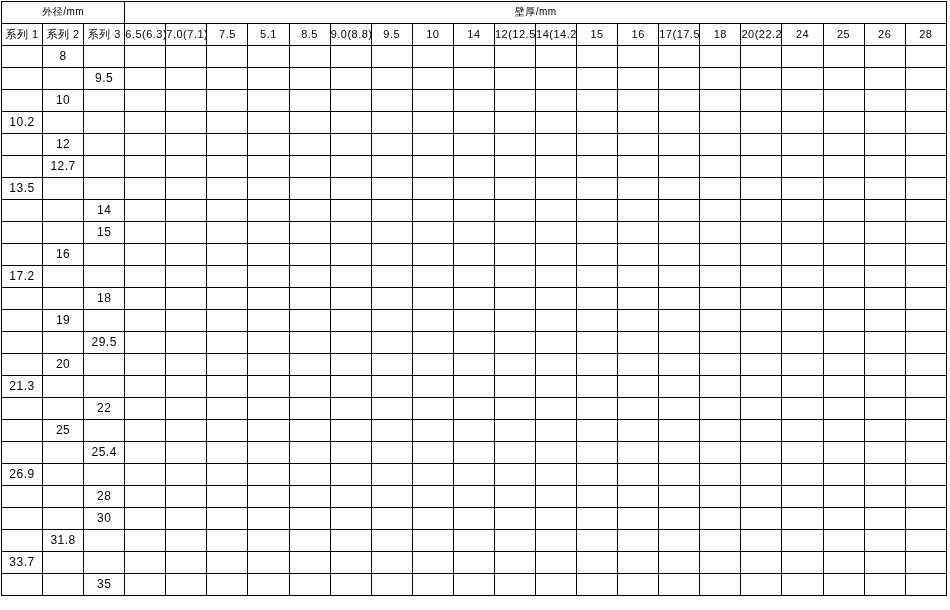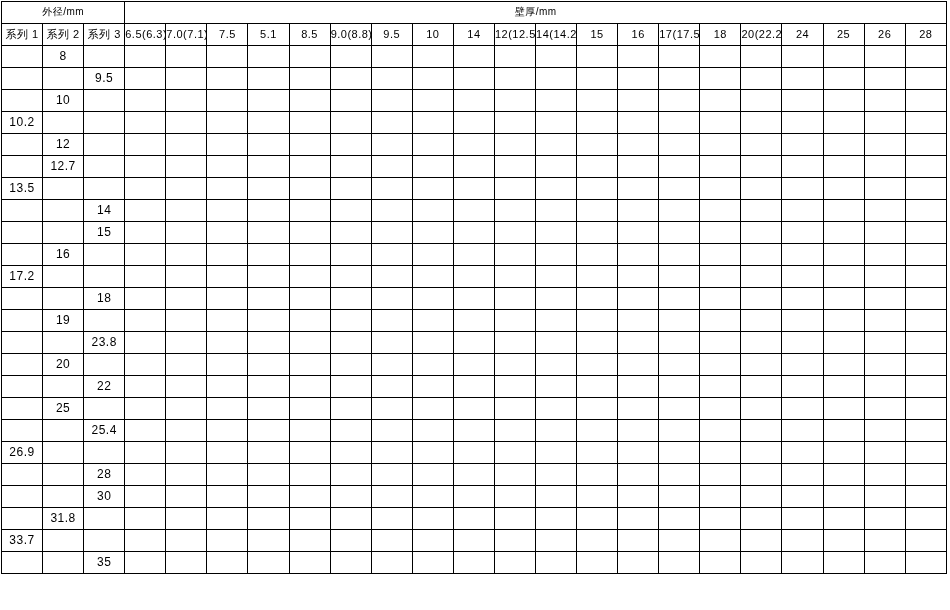--- a/index.html
+++ b/index.html
@@ -414,21 +414,21 @@
           <td class="cell-empty"></td>
           <td class="cell-empty"></td>
           <td class="cell-empty"></td>
           <td class="cell-empty"></td>
           <td class="cell-empty"></td>
           <td class="cell-empty"></td>
         </tr>
         <tr>
           <td class="series-cell s1"></td>
           <td class="series-cell s2"></td>
-          <td class="series-cell s3">23.8</td>
+          <td class="series-cell s3">29.5</td>
           <td class="cell-empty"></td>
           <td class="cell-empty"></td>
           <td class="cell-empty"></td>
           <td class="cell-empty"></td>
           <td class="cell-empty"></td>
           <td class="cell-empty"></td>
           <td class="cell-empty"></td>
           <td class="cell-empty"></td>
           <td class="cell-empty"></td>
           <td class="cell-empty"></td>
@@ -439,20 +439,45 @@
           <td class="cell-empty"></td>
           <td class="cell-empty"></td>
           <td class="cell-empty"></td>
           <td class="cell-empty"></td>
           <td class="cell-empty"></td>
           <td class="cell-empty"></td>
         </tr>
         <tr>
           <td class="series-cell s1"></td>
           <td class="series-cell s2">20</td>
+          <td class="series-cell s3"></td>
+          <td class="cell-empty"></td>
+          <td class="cell-empty"></td>
+          <td class="cell-empty"></td>
+          <td class="cell-empty"></td>
+          <td class="cell-empty"></td>
+          <td class="cell-empty"></td>
+          <td class="cell-empty"></td>
+          <td class="cell-empty"></td>
+          <td class="cell-empty"></td>
+          <td class="cell-empty"></td>
+          <td class="cell-empty"></td>
+          <td class="cell-empty"></td>
+          <td class="cell-empty"></td>
+          <td class="cell-empty"></td>
+          <td class="cell-empty"></td>
+          <td class="cell-empty"></td>
+          <td class="cell-empty"></td>
+          <td class="cell-empty"></td>
+          <td class="cell-empty"></td>
+          <td class="cell-empty"></td>
+        </tr>
+        <tr>
+          <td class="series-cell s1">21.3</td>
+          <td class="series-cell s2"></td>
           <td class="series-cell s3"></td>
           <td class="cell-empty"></td>
           <td class="cell-empty"></td>
           <td class="cell-empty"></td>
           <td class="cell-empty"></td>
           <td class="cell-empty"></td>
           <td class="cell-empty"></td>
           <td class="cell-empty"></td>
           <td class="cell-empty"></td>
           <td class="cell-empty"></td>

